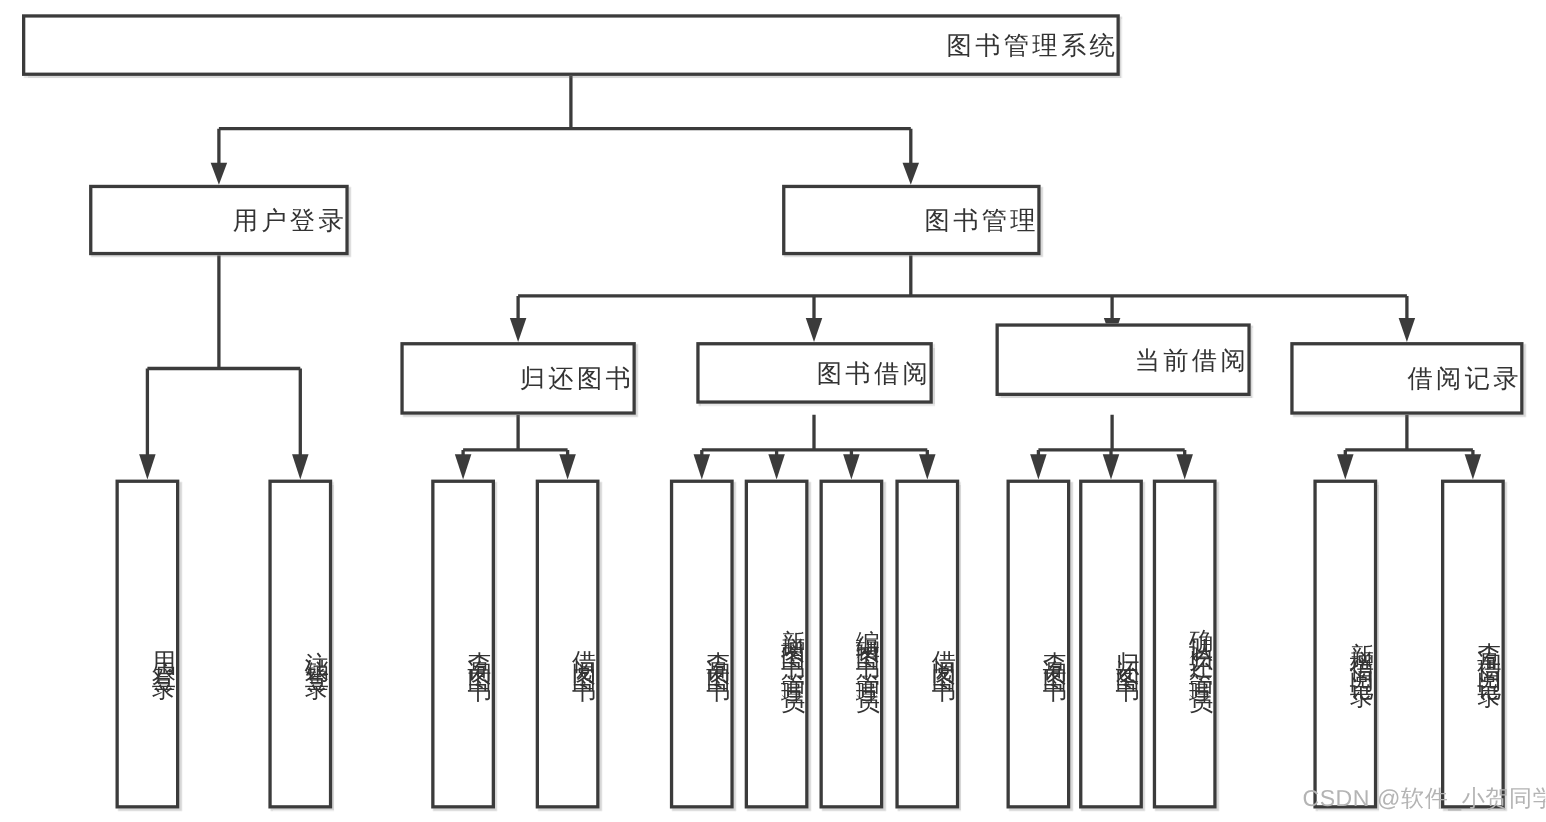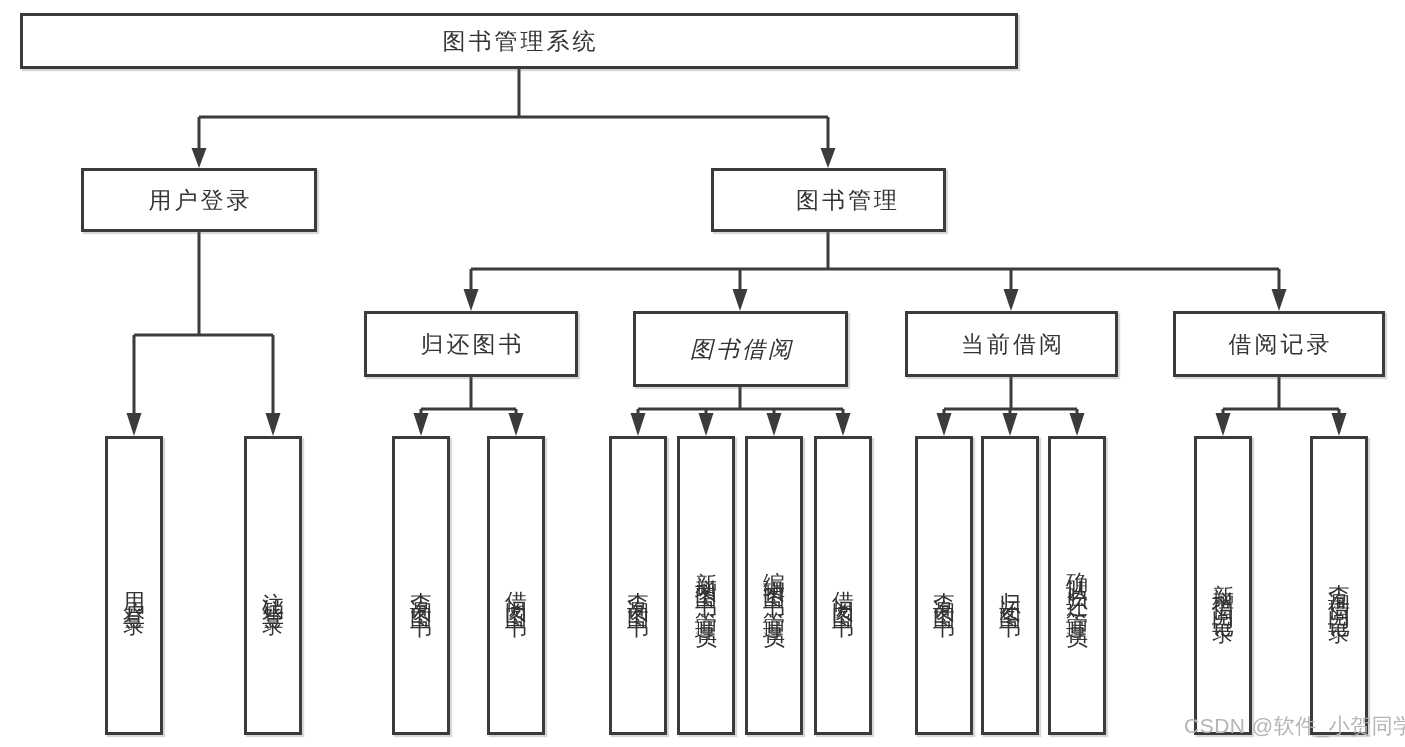--- a/index.html
+++ b/index.html
@@ -23,21 +23,21 @@
     fill: none;
   }
   .wires polygon { fill: #3b3b3b; }
   .box {
     position: absolute;
     background: #ffffff;
     border: 3px solid #3b3b3b;
     box-sizing: border-box;
     display: flex;
     align-items: center;
-    justify-content: center;
+    justify-content: flex-end;
     color: #333333;
     box-shadow: 2px 2px 1px rgba(110,110,110,0.28);
   }
   .hbox { font-size: 23px; letter-spacing: 3px; white-space: nowrap; }
   .hbox span { transform: translateX(1.5px); }
   .vbox { font-size: 22px; }
   .vbox span {
     writing-mode: vertical-rl;
     text-orientation: mixed;
     letter-spacing: 8px;
@@ -52,22 +52,22 @@
     letter-spacing: 0.5px;
     color: #b4b4b4;
     white-space: nowrap;
     z-index: 5;
   }
   
   .n-root   { left: 20px;  top: 13px;  width: 998px; height: 56px; }
   .n-l2a    { left: 81px;  top: 168px; width: 236px; height: 64px; }
   .n-l2b    { left: 711px; top: 168px; width: 235px; height: 64px; padding-left: 36px; }
   .n-l3a    { left: 364px; top: 311px; width: 214px; height: 66px; }
-  .n-l3b    { left: 633px; top: 311px; width: 215px; height: 76px; font-style: italic; }
-  .n-l3c    { left: 905px; top: 311px; width: 213px; height: 66px; }
+  .n-l3b    { left: 633px; top: 311px; width: 215px; height: 56px; }
+  .n-l3c    { left: 905px; top: 294px; width: 232px; height: 66px; }
   .n-l3d    { left: 1173px;top: 311px; width: 212px; height: 66px; }
   .leaf     { top: 436px; width: 58px; height: 299px; }
   .n-g1a { left: 105px; }  .n-g1b { left: 244px; }
   .n-g2a { left: 392px; }  .n-g2b { left: 487px; }
   .n-g3a { left: 609px; }  .n-g3b { left: 677px; }
   .n-g3c { left: 745px; }  .n-g3d { left: 814px; }
   .n-g4a { left: 915px; }  .n-g4b { left: 981px; }  .n-g4c { left: 1048px; }
   .n-g5a { left: 1194px; } .n-g5b { left: 1310px; }
 </style>
 </head>

